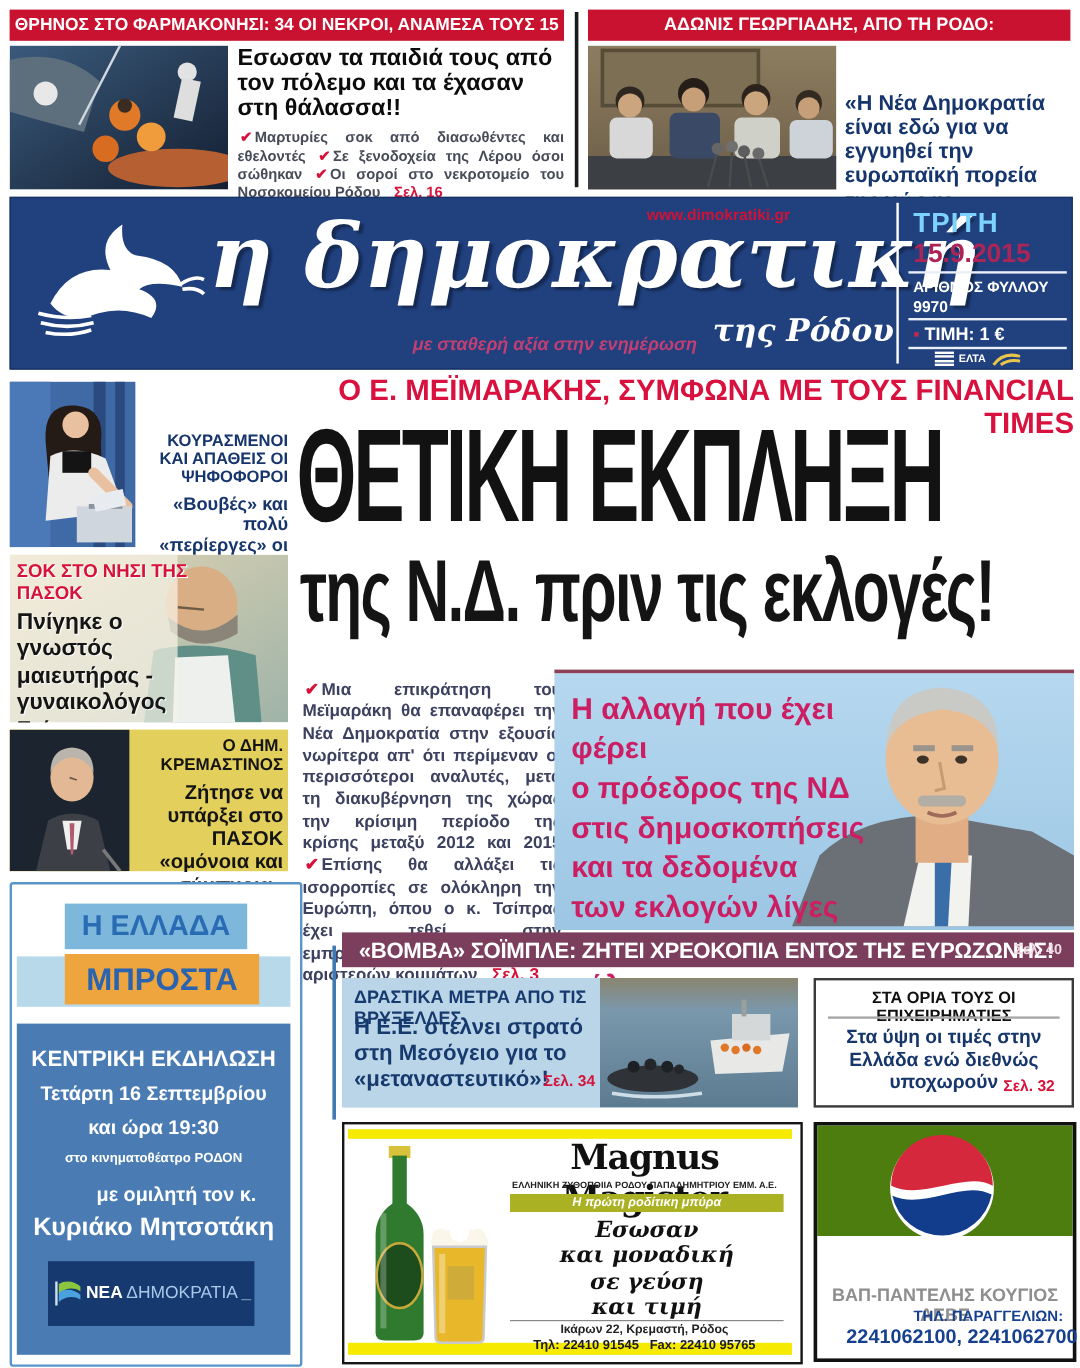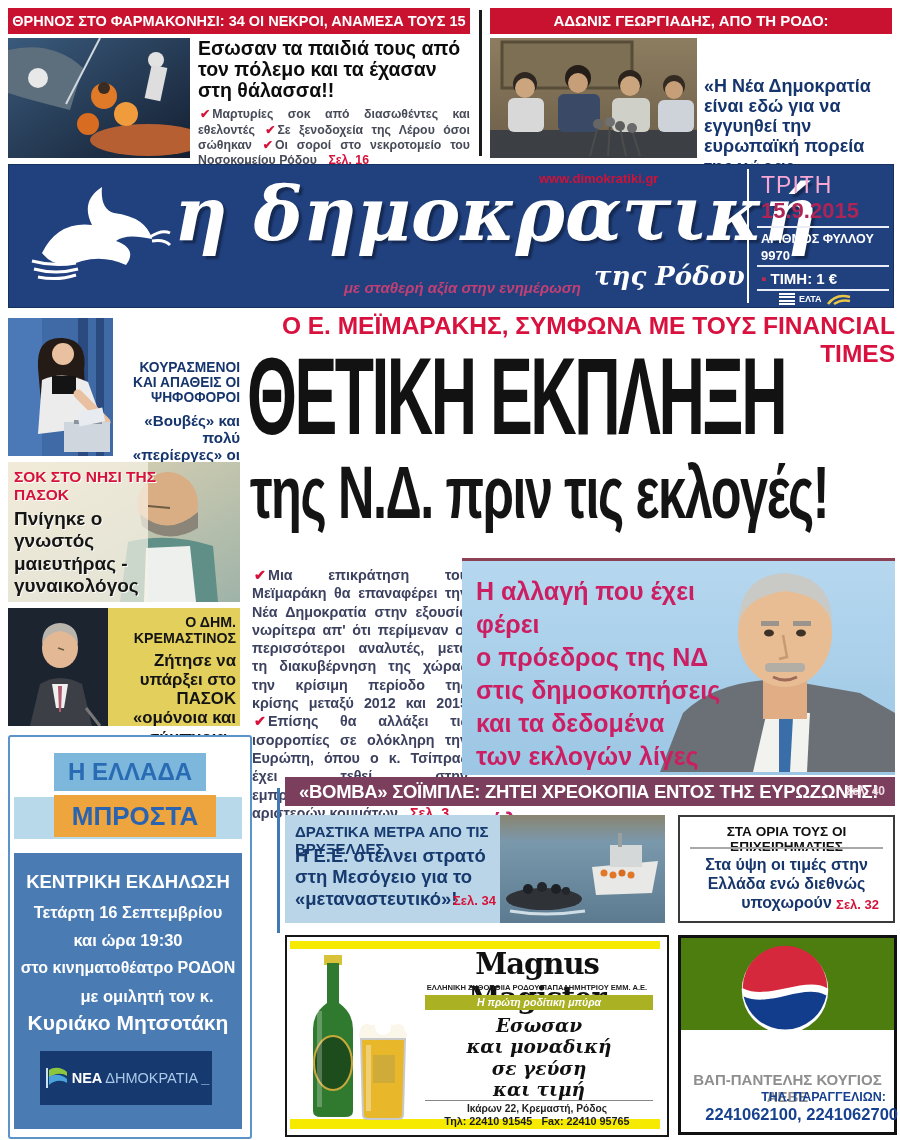--- a/index.html
+++ b/index.html
@@ -107,21 +107,21 @@
         <path d="M8,84 Q30,90 52,86 M10,92 Q32,98 54,92 M14,100 Q34,104 52,98" stroke="#ffffff" stroke-width="3" fill="none"></path>
         <path d="M126,60 Q138,52 146,56 M128,64 Q140,62 146,68" stroke="#ffffff" stroke-width="3" fill="none"></path>
         <circle cx="84" cy="24" r="2.5" fill="#20407e"></circle>
       </svg>
     </div>
     <div class="abs" style="left:530px;top:6px;font-size:13px;font-weight:700;color:#cf1236;">www.dimokratiki.gr</div>
     <div class="abs" style="left:165px;top:6px;width:575px;font-family:'DejaVu Serif',serif;font-style:italic;font-weight:700;font-size:74px;color:#ffffff;text-shadow:3px 3px 2px rgba(0,0,0,0.35);white-space:nowrap;">η δημοκρατική</div>
     <div class="abs" style="left:585px;top:96px;font-family:'DejaVu Serif',serif;font-style:italic;font-weight:700;font-size:26px;color:#ffffff;">της Ρόδου</div>
     <div class="abs" style="left:335px;top:114px;font-size:15px;font-style:italic;font-weight:700;color:#c23f74;">με σταθερή αξία στην ενημέρωση</div>
     <div class="abs" style="left:738px;top:4px;width:2px;height:134px;background:#ffffff;"></div>
-    <div class="abs" style="left:752px;top:7px;font-size:23px;font-weight:400;color:#f9a8d4;letter-spacing:1px;">ΤΡΙΤΗ</div>
+    <div class="abs" style="left:752px;top:7px;font-size:23px;font-weight:700;color:#7dd3fc;letter-spacing:1px;">ΤΡΙΤΗ</div>
     <div class="abs" style="left:752px;top:33px;font-size:22px;font-weight:700;color:#ad2456;">15.9.2015</div>
     <div class="hr-w abs" style="left:748px;top:61px;width:132px;"></div>
     <div class="abs" style="left:752px;top:67px;font-size:12.5px;font-weight:700;color:#ffffff;">ΑΡΙΘΜΟΣ ΦΥΛΛΟΥ</div>
     <div class="abs" style="left:752px;top:83px;font-size:13px;font-weight:700;color:#ffffff;">9970</div>
     <div class="hr-w abs" style="left:748px;top:100px;width:132px;"></div>
     <div class="abs" style="left:752px;top:105px;font-size:15px;font-weight:700;color:#ffffff;">
       <span style="color:#c02a50;">▪</span>
       <span>ΤΙΜΗ: 1 €</span>
     </div>
     <div class="hr-w abs" style="left:748px;top:124px;width:132px;"></div>
@@ -243,21 +243,21 @@
   </section>
 
   <section class="abs" style="left:8px;top:735px;width:240px;height:400px;background:#ffffff;border:2px solid #5b94c9;border-radius:3px;">
     <div class="abs" style="left:4px;top:60px;width:228px;height:42px;background:#b7d9ea;"></div>
     <div class="abs" style="left:44px;top:16px;width:152px;height:38px;background:#7db7dc;text-align:center;line-height:38px;font-size:24px;font-weight:700;color:#2a6cb4;">Η ΕΛΛΑΔΑ</div>
     <div class="abs" style="left:44px;top:58px;width:162px;height:42px;background:#efa53d;text-align:center;line-height:42px;font-size:26px;font-weight:700;color:#2a63b0;">ΜΠΡΟΣΤΑ</div>
     <div class="abs" style="left:4px;top:116px;width:228px;height:276px;background:#4a7cb3;text-align:center;color:#ffffff;">
       <div class="abs" style="left:0;top:18px;width:228px;font-size:18.5px;font-weight:700;">ΚΕΝΤΡΙΚΗ ΕΚΔΗΛΩΣΗ</div>
       <div class="abs" style="left:0;top:50px;width:228px;font-size:16.5px;font-weight:700;">Τετάρτη 16 Σεπτεμβρίου</div>
       <div class="abs" style="left:0;top:78px;width:228px;font-size:16.5px;font-weight:700;">και ώρα 19:30</div>
-      <div class="abs" style="left:0;top:106px;width:228px;font-size:16px;font-weight:700;">στο κινηματοθέατρο ΡΟΔΟΝ</div>
+      <div class="abs" style="left:0;top:106px;width:228px;font-size:11px;font-weight:700;">στο κινηματοθέατρο ΡΟΔΟΝ</div>
       <div class="abs" style="left:0;top:134px;width:228px;font-size:16.5px;font-weight:700;padding-left:19px;">με ομιλητή τον κ.</div>
       <div class="abs" style="left:0;top:158px;width:228px;font-size:21px;font-weight:700;">Κυριάκο Μητσοτάκη</div>
       <div class="abs" style="left:26px;top:198px;width:172px;height:54px;background:#16396f;display:flex;align-items:center;justify-content:center;gap:3px;">
         <svg viewBox="0 0 26 24" width="26" height="24">
           <line x1="4" y1="2" x2="4" y2="22" stroke="#cfe0f0" stroke-width="2"></line>
           <path d="M6,4 C12,0 20,2 24,6 L24,10 C18,6 10,8 6,12 Z" fill="#8cc63f"></path>
           <path d="M6,11 C12,7 20,9 24,13 L24,17 C18,13 10,15 6,19 Z" fill="#4aa3dd"></path>
         </svg>
         <span style="font-size:14.5px;font-weight:700;color:#ffffff;">ΝΕΑ</span>
           <span style="font-size:14.5px;font-weight:400;color:#a9c9ea;">ΔΗΜΟΚΡΑΤΙΑ</span>

